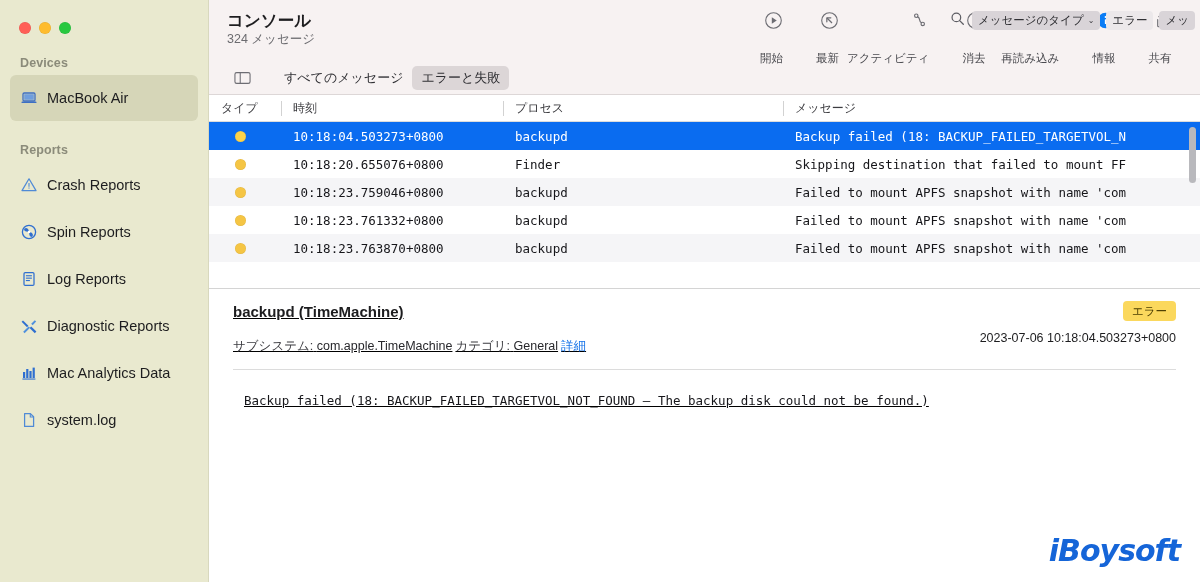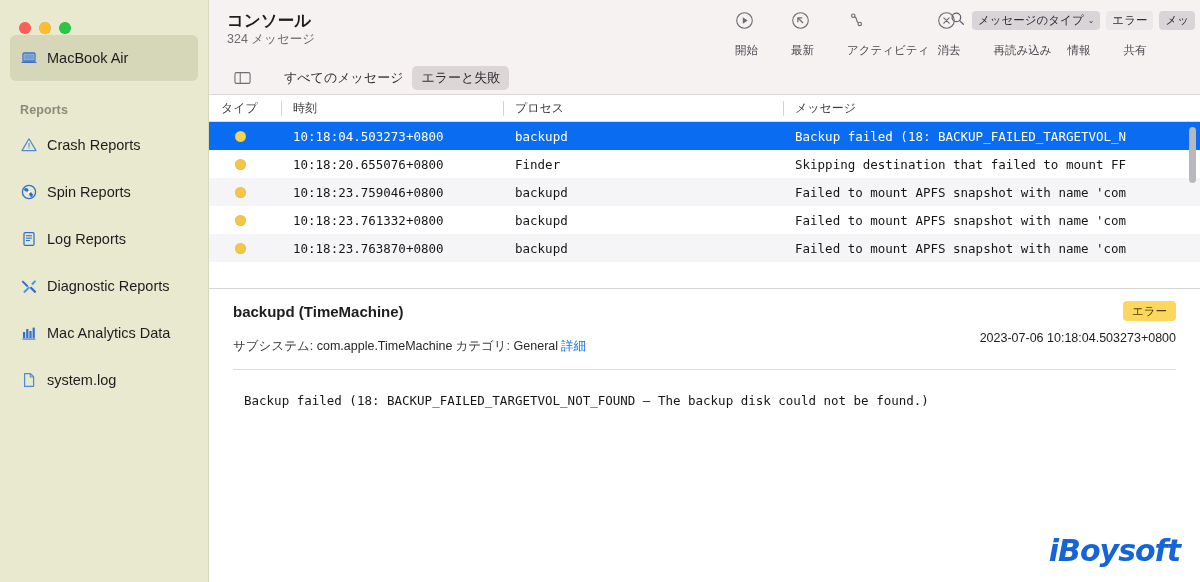--- a/index.html
+++ b/index.html
@@ -53,21 +53,21 @@
   }
   .tb-title-wrap { padding: 10px 0 0 18px; }
   .tb-title { font-size: 16.5px; font-weight: 700; color: #1d1d1f; line-height: 20px; }
   .tb-sub { font-size: 12.5px; color: #6c6c70; line-height: 17px; margin-top: 1px; }
 
   .tb-actions {
     position: absolute; left: 522px; top: 6px;
     display: flex; align-items: flex-start; gap: 0;
   }
   .tb-btn {
-    display: flex; flex-direction: column; align-items: flex-start; gap: 12px;
+    display: flex; flex-direction: column; align-items: flex-end; gap: 20px;
     min-width: 56px; padding: 3px 4px 0; color: #5d5d63;
   }
   .tb-btn .glyph { height: 22px; display:flex; align-items:center; justify-content:center; }
   .tb-btn .lbl { font-size: 11.5px; color: #4a4a4f; white-space: nowrap; }
 
   .search-wrap {
     position: absolute; right: 0px; top: 11px;
     display: flex; align-items: center; gap: 7px;
     width: 258px; overflow: hidden; padding-left: 8px;
   }
@@ -126,21 +126,21 @@
   .cell.c-msg { padding-left: 12px; }
 
   .vscroll {
     position: absolute; right: 4px; top: 32px;
     width: 7px; height: 56px; border-radius: 4px;
     background: #b9b9bd;
   }
   .table-divider { height: 1px; background: #d4d4d4; }
 
   
-  .detail { flex: 1 1 auto; position: relative; background: #fff; padding: 0 24px; }
+  .detail { flex: 1 1 auto; position: relative; background: #fff; padding: 0 24px; text-decoration: underline; }
   .detail-head { position: relative; padding-top: 14px; }
   .detail-title { font-size: 15px; font-weight: 700; color: #1d1d1f; }
   .detail-meta { margin-top: 18px; display: flex; align-items: center; gap: 3px; font-size: 12.5px; color: #28282c; }
   .meta-label { color: #3a3a3f; }
   .detail-link { color: #1673e8; font-size: 12.5px; }
   .badge {
     position: absolute; right: 0; top: 12px;
     background: #fbd85d; color: #4a3c00;
     font-size: 11.5px; border-radius: 4px; padding: 3px 9px; line-height: 14px;
   }
@@ -167,20 +167,21 @@
 
 <div class="window">
 
   <aside class="sidebar">
     <div class="traffic">
       <span class="tl red"></span>
       <span class="tl yellow"></span>
       <span class="tl green"></span>
     </div>
 
+    <div class="side-section-title">Devices</div>
 
     <div class="side-item selected">
       <span class="side-icon">
         <svg width="18" height="18" viewBox="0 0 18 18">
           <rect x="3" y="4" width="12" height="8" rx="1.2" fill="none" stroke="#3d6fc4" stroke-width="1.3"></rect>
           <rect x="4.2" y="5.2" width="9.6" height="5.6" fill="#6f9ede"></rect>
           <rect x="1.5" y="12.6" width="15" height="1.5" rx=".7" fill="#3d6fc4"></rect>
         </svg>
       </span>
       <span>MacBook Air</span>

